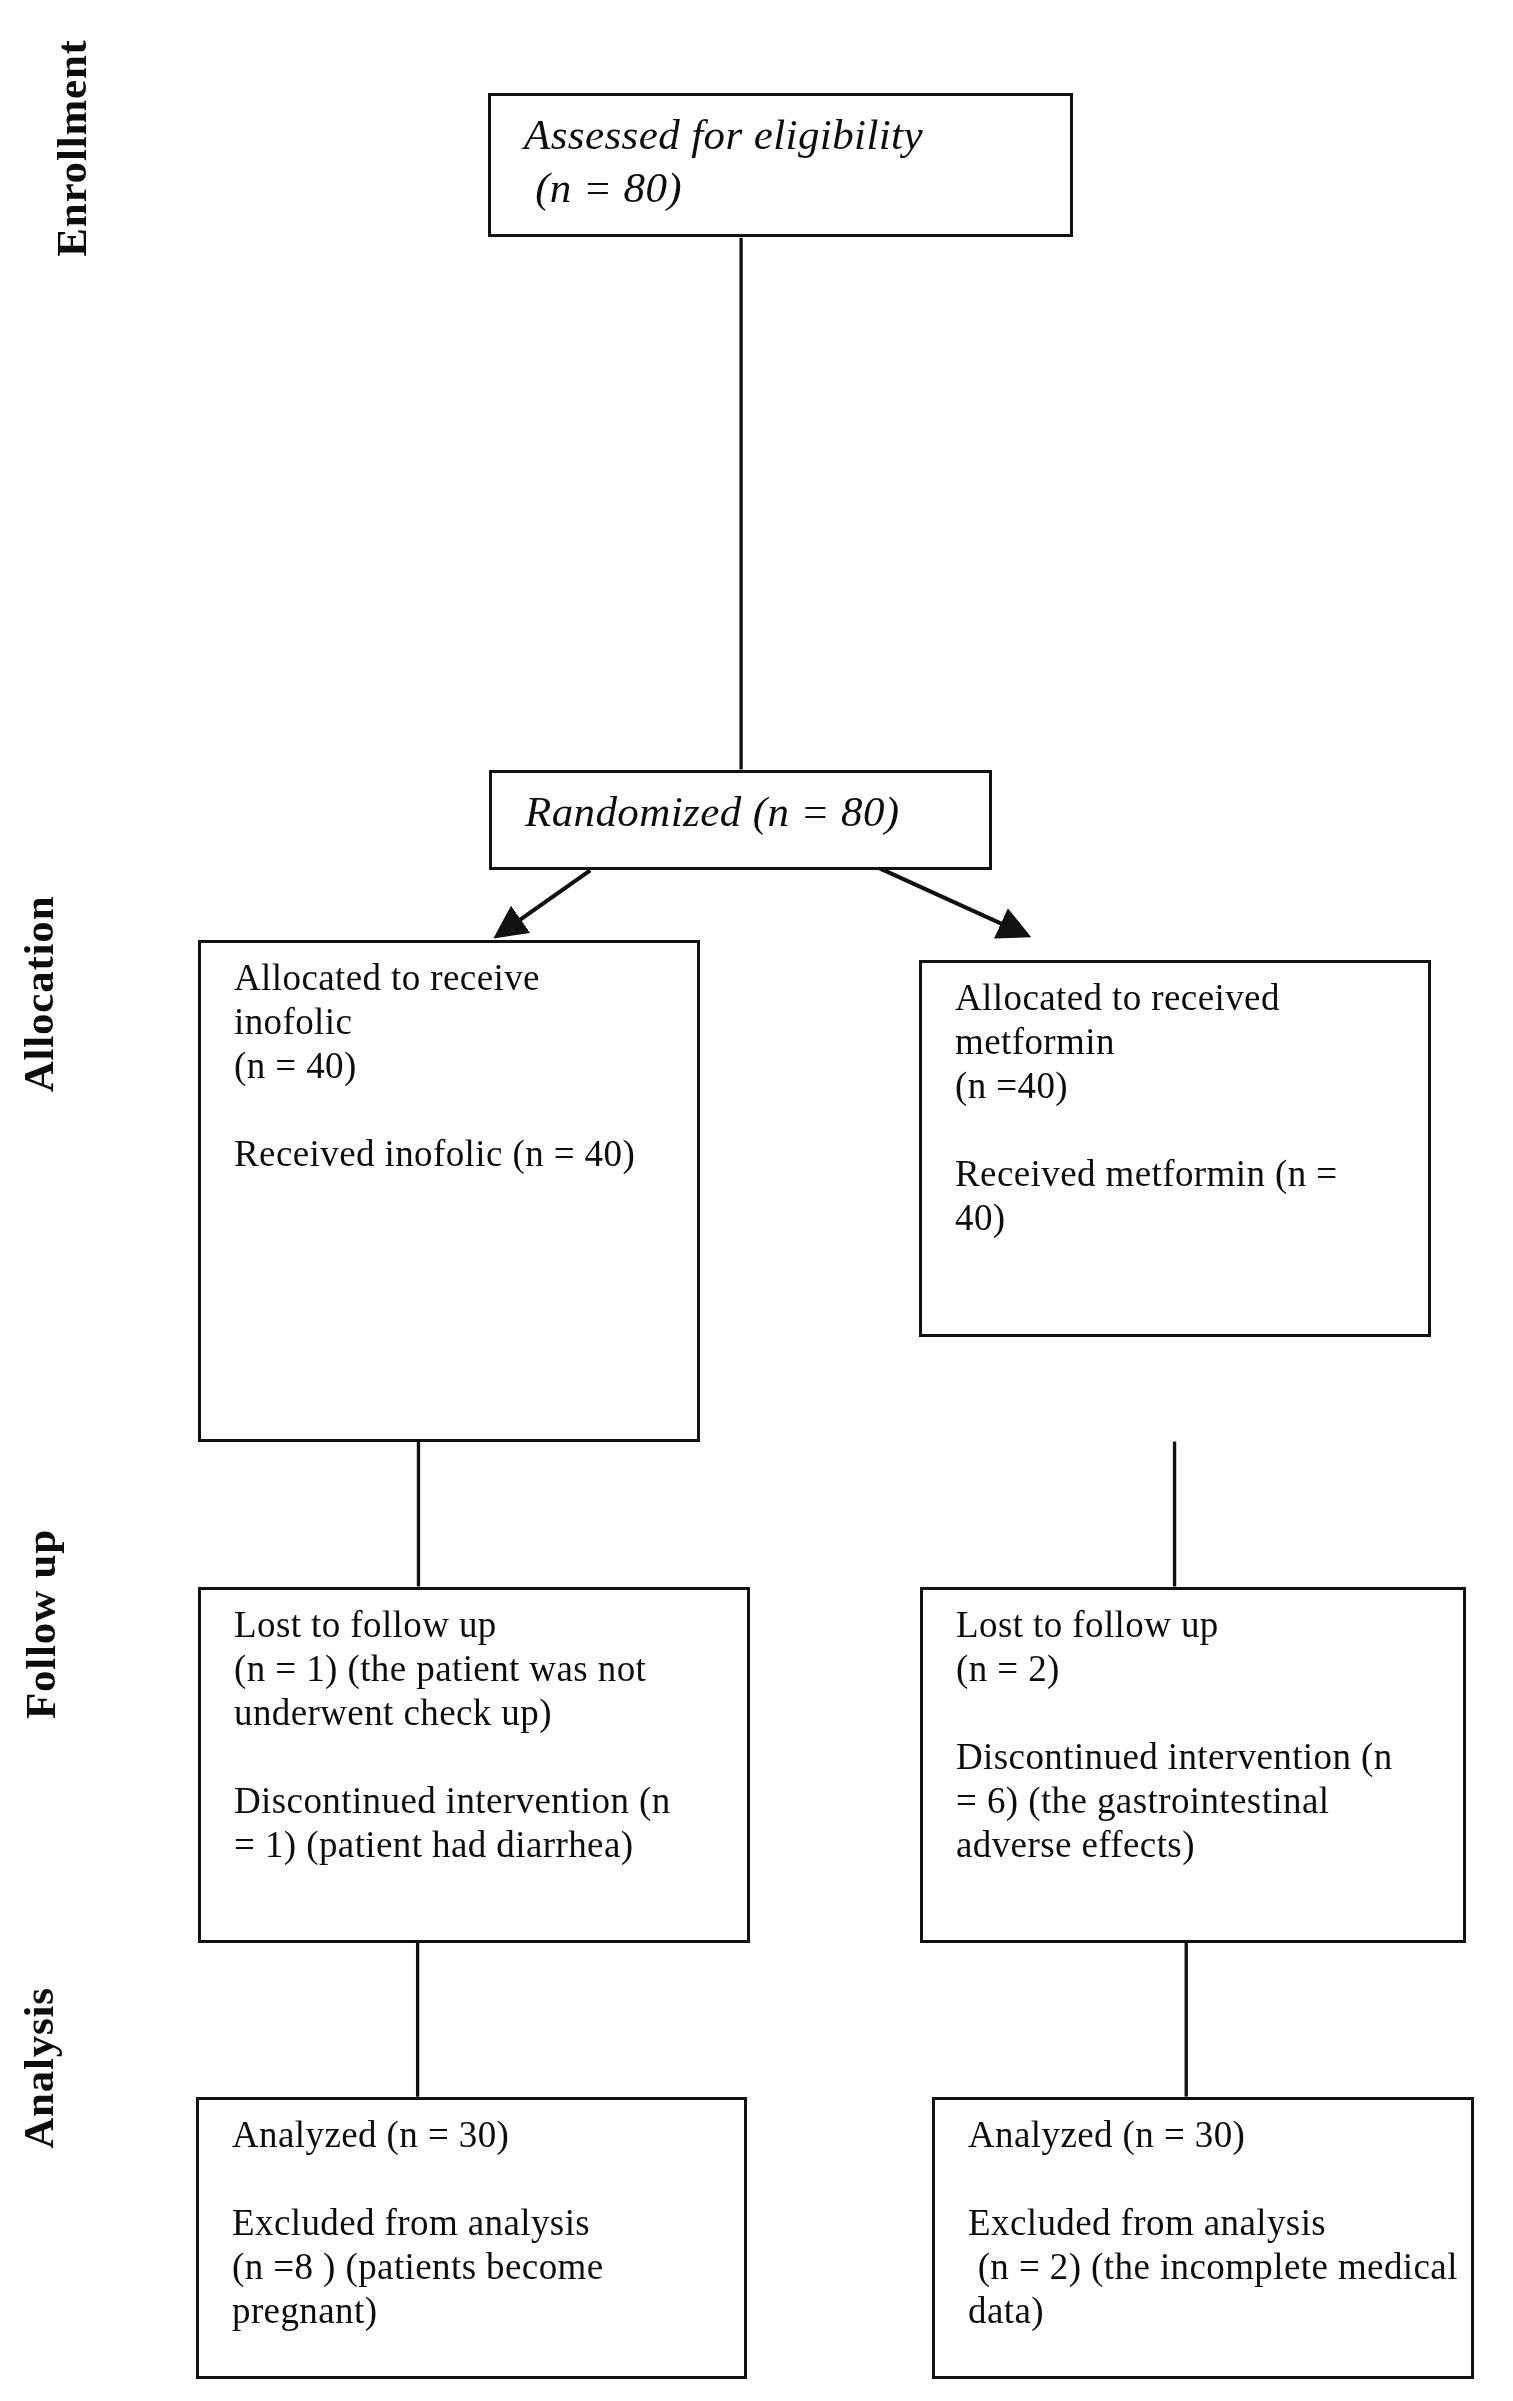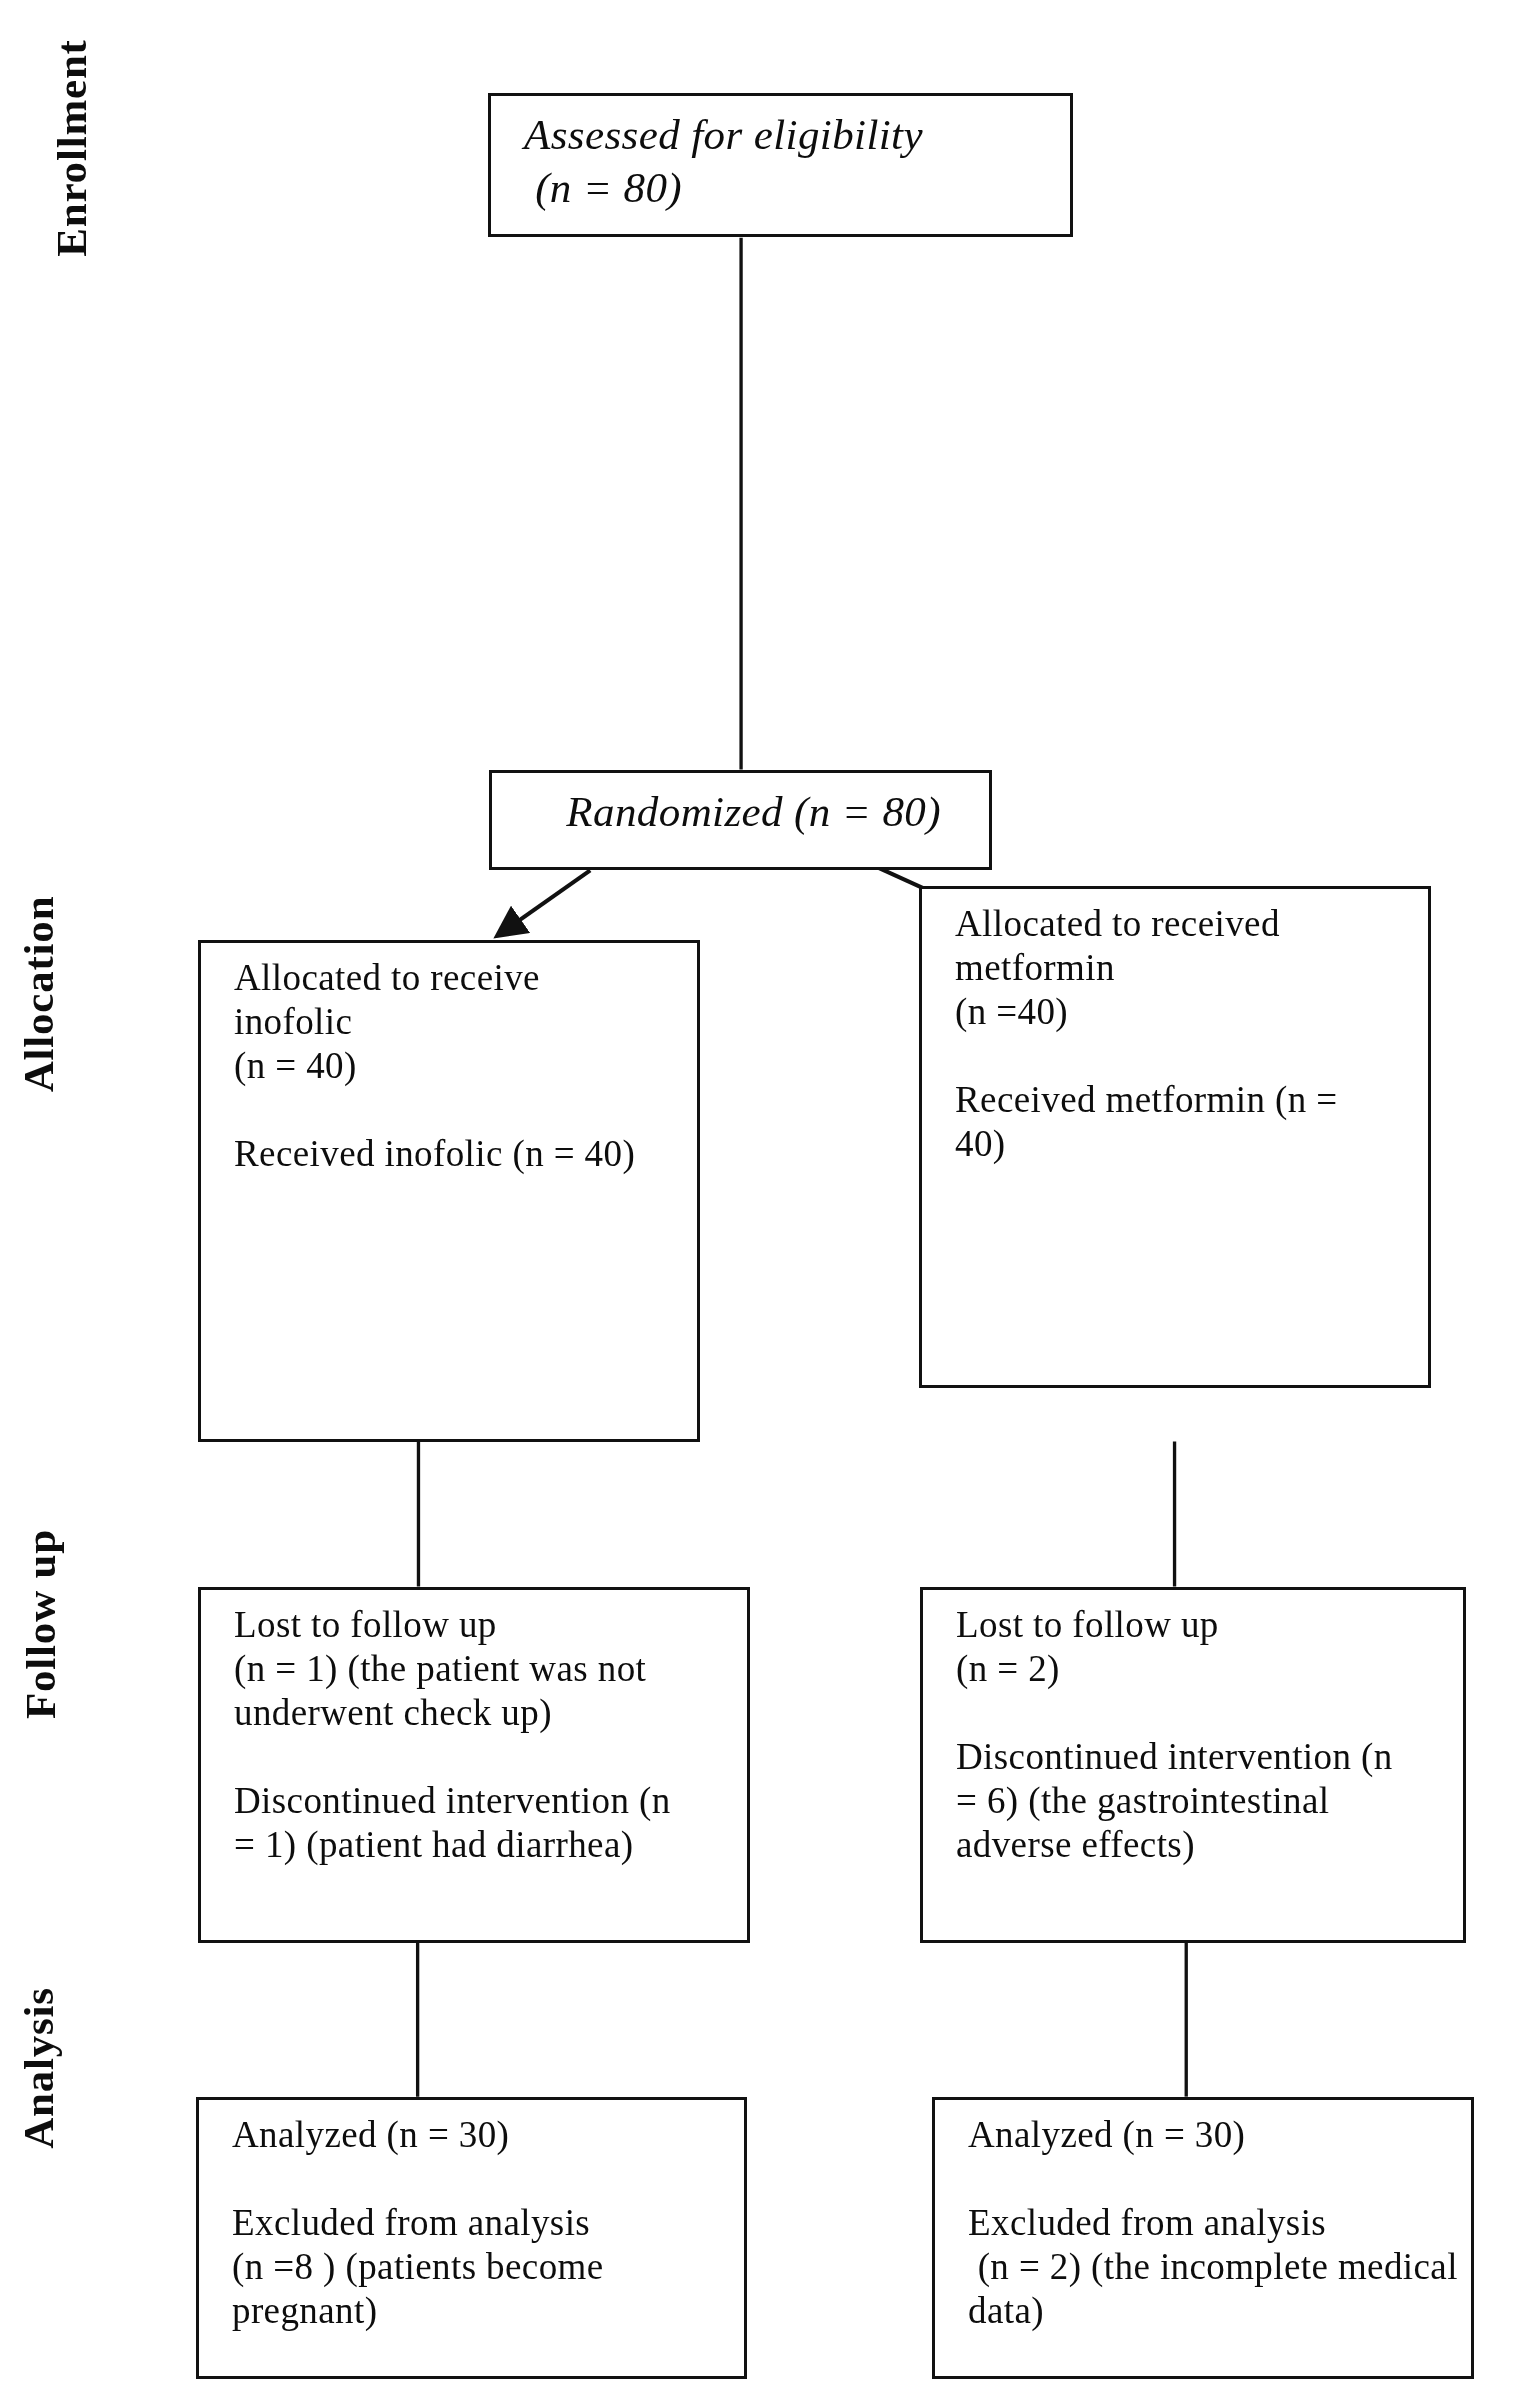--- a/index.html
+++ b/index.html
@@ -40,23 +40,23 @@
     line-height: 53px;
     padding: 11.7px 6.7px 0 33px;
     font-style: italic;
   }
   .box-sm .box-text {
     font-size: 37px;
     line-height: 44px;
     padding: 13.3px 6.7px 0 33px;
   }
   .b1 { left: 488px;  top: 93px;  width: 585px; height: 144px; }
-  .b2 { left: 489px;  top: 770px;  width: 503px; height: 100px; text-align: center; }
+  .b2 { left: 489px;  top: 770px;  width: 503px; height: 100px; }
   .b3 { left: 198px;  top: 940px; width: 502px; height: 502px; }
-  .b4 { left: 919px; top: 886px; width: 512px; height: 502px; }
+  .b4 { left: 919px; top: 960px; width: 512px; height: 377px; }
   .b5 { left: 198px;  top: 1587px; width: 552px; height: 356px; }
   .b6 { left: 920px; top: 1587px; width: 546px; height: 356px; }
   .b7 { left: 196px;  top: 2097px; width: 551px; height: 282px; }
   .b8 { left: 932px; top: 2097px; width: 542px; height: 282px; }
   .vlabel {
     position: absolute;
     transform: translate(-50%, -50%) rotate(-90deg);
     transform-origin: center center;
     white-space: nowrap;
     font-weight: bold;

